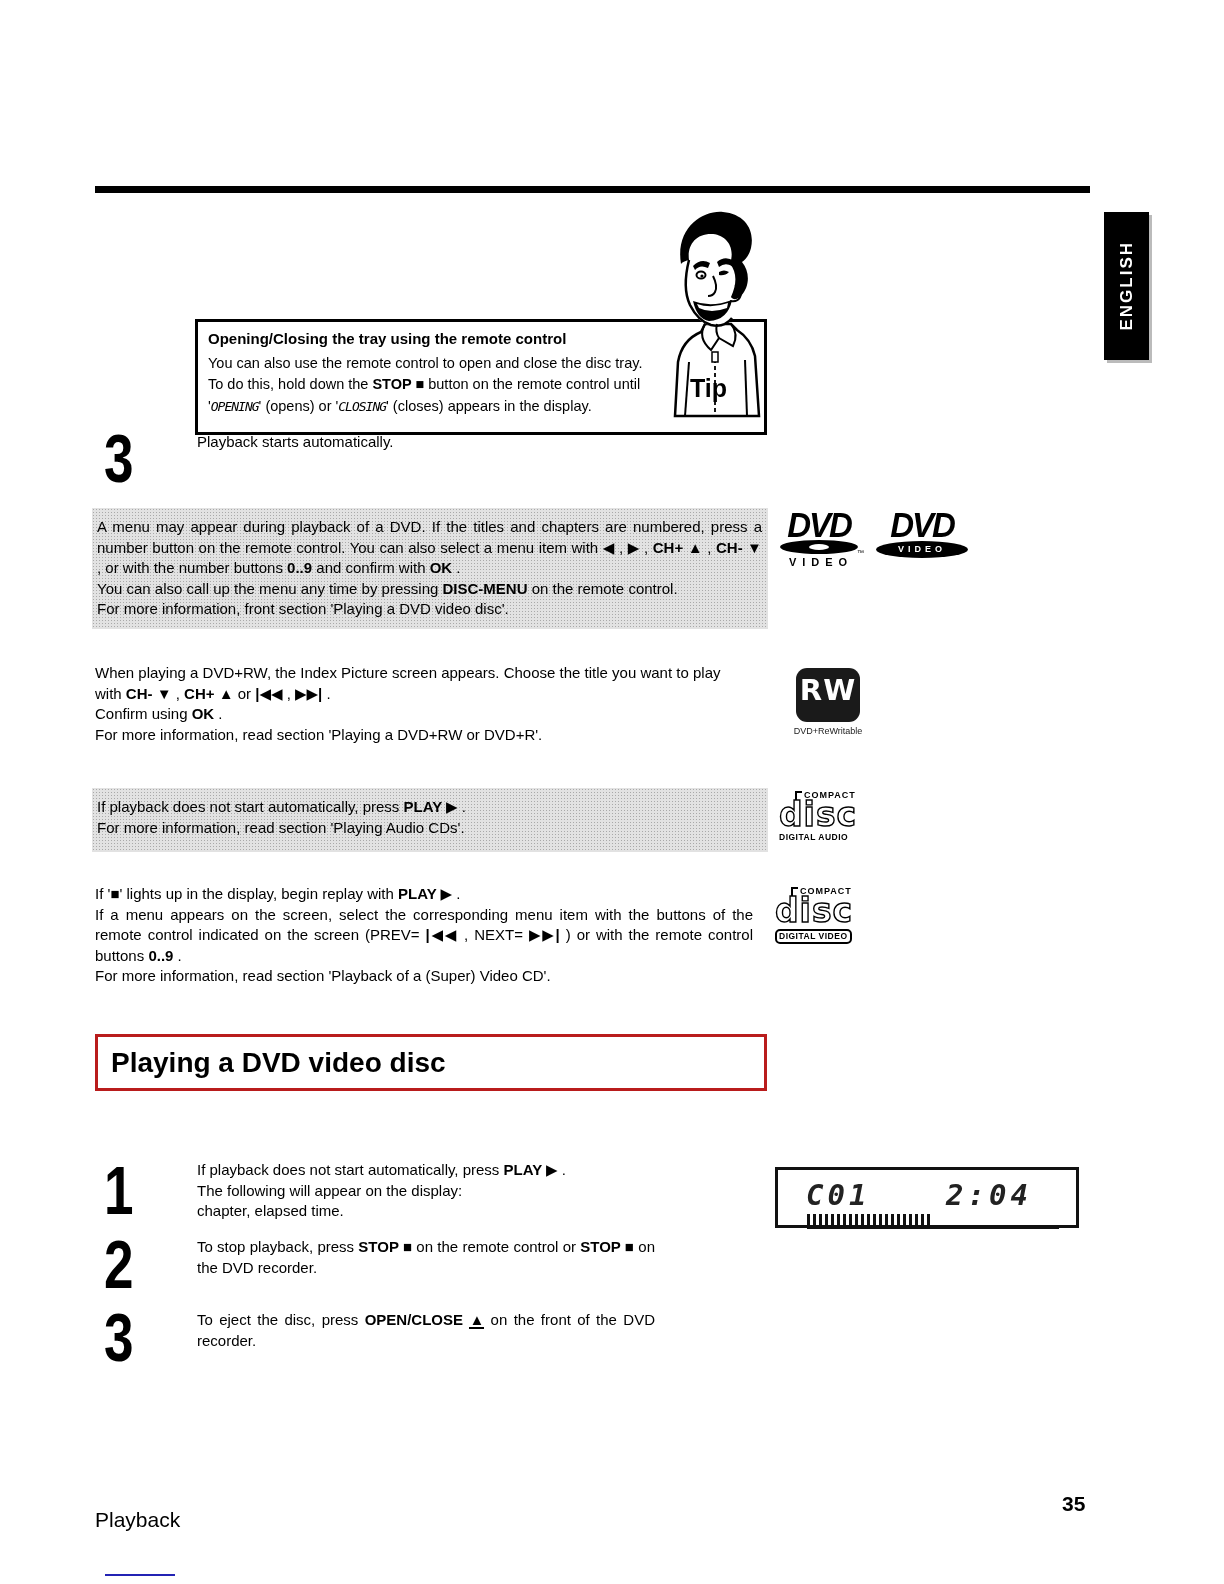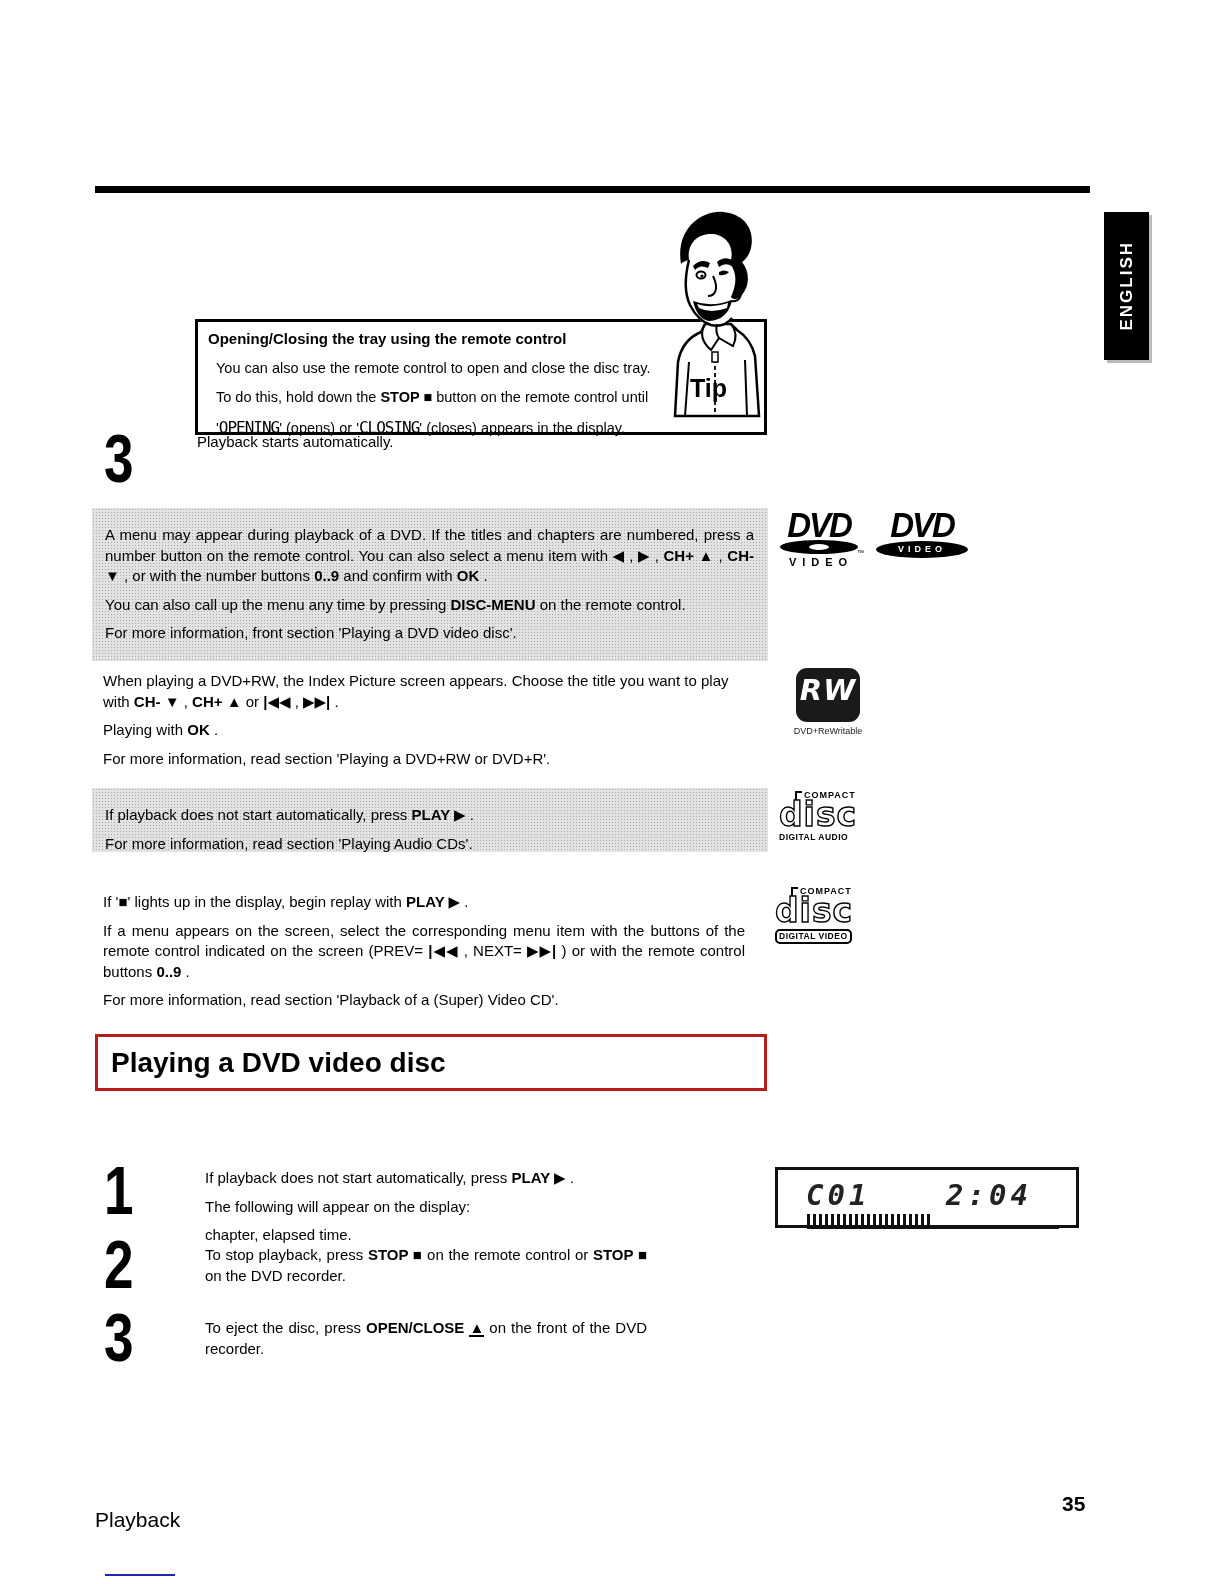--- a/index.html
+++ b/index.html
@@ -3,43 +3,43 @@
 <meta charset="utf-8">
 <style>
   html,body{margin:0;padding:0;background:#888;}
   #page{
     position:relative;width:1224px;height:1584px;background:#fff;
     font-family:"Liberation Sans","DejaVu Sans",sans-serif;color:#000;
     overflow:hidden;margin:0 auto;
   }
   .abs{position:absolute;}
   .b{font-weight:bold;}
-  .rl{margin:8px;}
+  .rl{margin:0;}
   
   #topbar{left:95px;top:186px;width:995px;height:7px;background:#000;}
   
   #english-tab{
     left:1104px;top:212px;width:45px;height:148px;background:#000;
     display:flex;align-items:center;justify-content:center;
     box-shadow:3px 3px 0 #bbb;
   }
   #english-tab span{
     writing-mode:vertical-rl;transform:rotate(180deg);
     color:#fff;font-weight:bold;font-size:17px;letter-spacing:2px;
   }
   
   #tipbox{
     left:195px;top:319px;width:572px;height:116px;border:3px solid #000;
     background:#fff;box-sizing:border-box;padding:6px 10px 4px 10px;
     font-size:14.5px;line-height:21.5px;
   }
   #tipbox .tiptitle{font-weight:bold;font-size:15px;margin-bottom:3px;}
   .seg7{
-    font-family:"DejaVu Sans Mono",monospace;font-size:16px;
-    letter-spacing:-1px;
+    font-family:"DejaVu Sans Mono",monospace;font-size:13px;
+    font-style:italic;letter-spacing:-1px;
   }
   #tip-label{left:690px;top:374px;font-size:25px;font-weight:bold;z-index:6;}
   
   #man{left:645px;top:202px;width:132px;height:216px;z-index:5;}
   
   .bignum{
     font-size:68px;font-weight:bold;transform:scaleX(.78);
     transform-origin:left top;line-height:1;letter-spacing:0;
   }
   #stepnum-top{left:104px;top:424px;}
@@ -105,21 +105,21 @@
   .dvdcap1{font-size:11px;font-weight:bold;letter-spacing:6px;margin-left:4px;}
   .dvdlogo2{text-align:center;width:92px;}
   .dvdoval{
     width:92px;height:17px;background:#000;border-radius:50%;color:#fff;
     font-size:9px;font-weight:bold;letter-spacing:4px;line-height:17px;
     text-align:center;margin-top:3px;
   }
   #rwlogo{left:788px;top:668px;width:80px;text-align:center;}
   .rwbadge{
     width:64px;height:54px;background:#1a1a1a;border-radius:11px;margin:0 auto;
-    color:#fff;font-size:29px;font-weight:bold;font-style:italic;
+    color:#fff;font-size:29px;font-weight:bold;
     line-height:45px;letter-spacing:1px;font-family:"DejaVu Sans",sans-serif;
   }
   .rwcap{font-size:9px;color:#222;margin-top:4px;letter-spacing:0px;}
   .cdlogo{width:84px;text-align:left;}
   #cdaudio{left:779px;top:791px;}
   #cdvideo{left:775px;top:887px;}
   .cdtop{font-size:9px;font-weight:bold;letter-spacing:1px;margin-left:16px;line-height:8px;}
   .cdtop::before{content:"";display:inline-block;width:5px;height:8px;border-left:2px solid #000;border-top:2px solid #000;margin-right:2px;vertical-align:top;}
   .cdword{
     font-size:33px;font-weight:bold;line-height:.85;letter-spacing:1px;
@@ -194,21 +194,21 @@
       <div class="dvdcap1">VIDEO</div>
     </div>
     <div class="dvdlogo2">
       <div class="dvdword">DVD</div>
       <div class="dvdoval">VIDEO</div>
     </div>
   </div>
 
   <div id="para-rw" class="abs para">
       <div class="rl"><span>When playing a DVD+RW, the Index Picture screen appears. Choose the title you want to play with </span><span class="b">CH- ▼</span><span> , </span><span class="b">CH+ ▲</span><span> or </span><span class="b">|◀◀</span><span> , </span><span class="b">▶▶|</span><span> .</span></div>
-      <div class="rl"><span>Playing with </span><span class="b">OK</span><span> .</span></div>
+      <div class="rl"><span>Confirm using </span><span class="b">OK</span><span> .</span></div>
       <div class="rl"><span>For more information, read section 'Playing a DVD+RW or DVD+R'.</span></div>
     </div>
 
   <div id="rwlogo" class="abs">
     <div class="rwbadge">RW</div>
     <div class="rwcap">DVD+ReWritable</div>
   </div>
 
   <div id="note2" class="abs graynote">
       <div class="rl"><span>If playback does not start automatically, press </span><span class="b">PLAY ▶</span><span> .</span></div>

